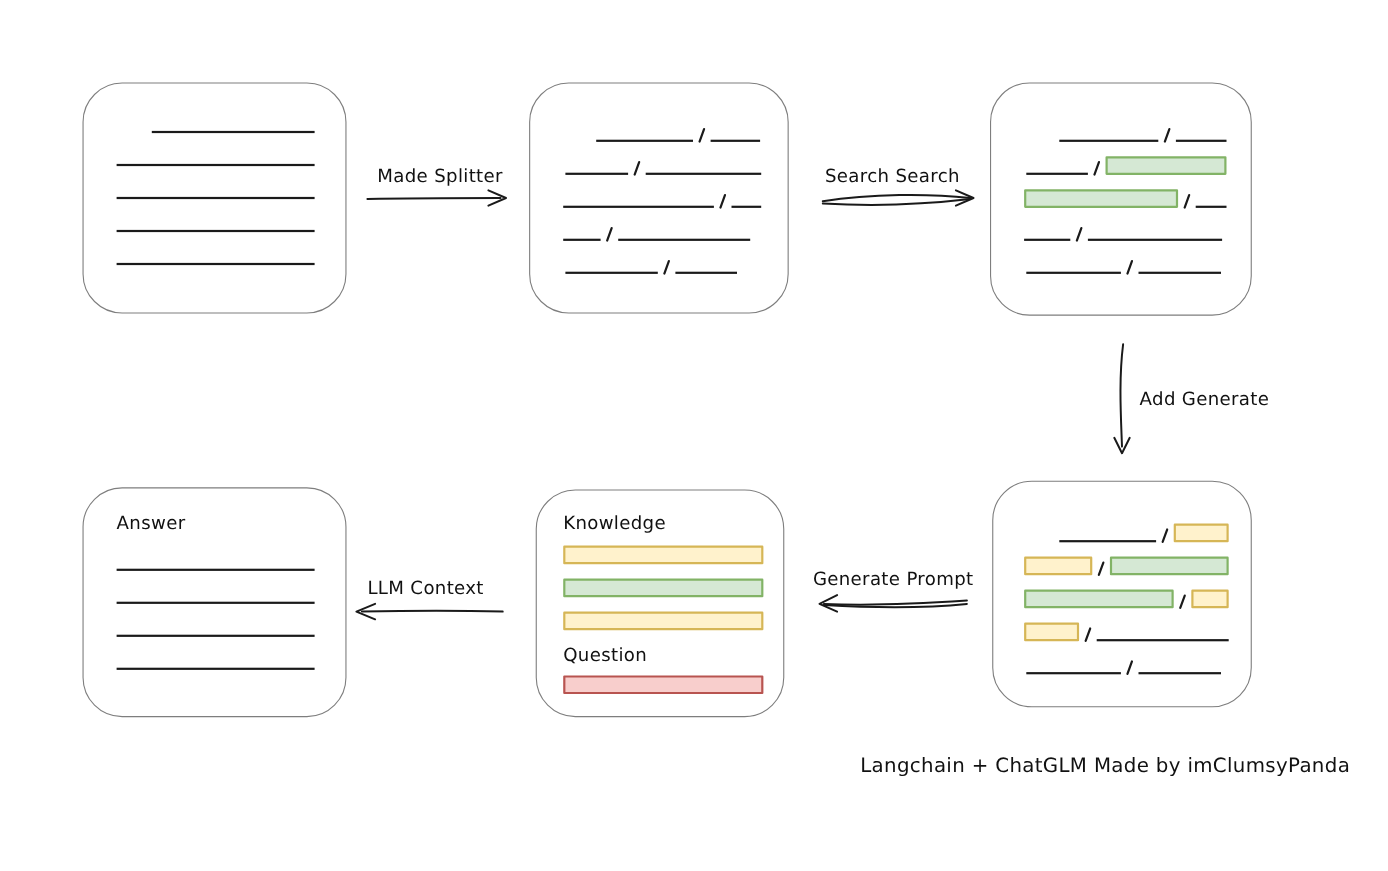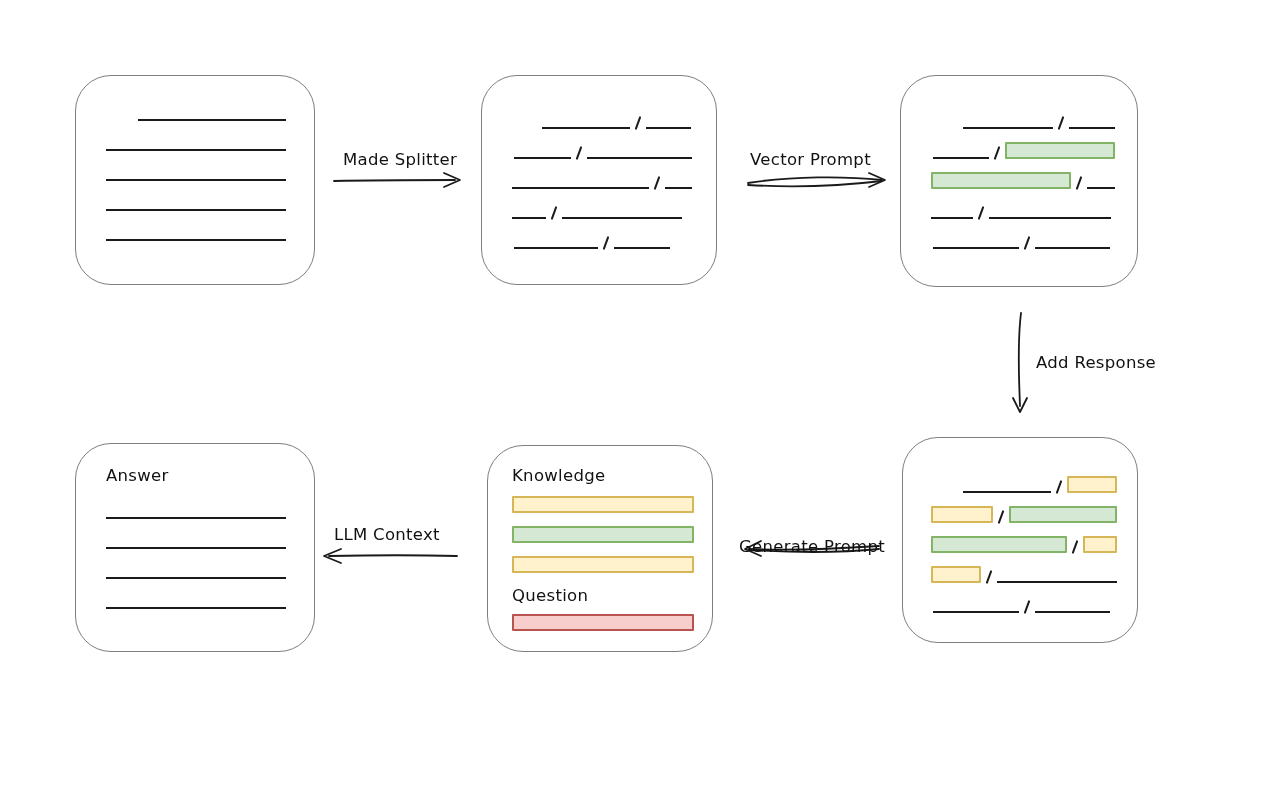--- a/index.html
+++ b/index.html
@@ -28,21 +28,21 @@
   .box-label{font-size:16.5px;line-height:20px;letter-spacing:.3px;color:#111;}
   #box-prompt .rows-knowledge{margin-top:10px;}
   #box-prompt .lbl-question{margin-top:2px;}
   #box-prompt .rows-question{margin-top:8px;}
   #box-answer .rows{margin-top:16px;}
 
   .arrow-label{position:absolute;font-size:16.5px;letter-spacing:.3px;color:#111;white-space:nowrap;}
   #lbl-text-splitter{left:343px;top:150px;}
   #lbl-vector-search{left:750px;top:150px;}
   #lbl-add-context{left:1036px;top:353px;}
-  #lbl-generate-prompt{left:739px;top:517px;margin-top:20px;}
+  #lbl-generate-prompt{left:739px;top:517px;}
   #lbl-llm-response{left:334px;top:525px;}
 
   .caption{position:absolute;left:782px;top:686px;font-size:18px;letter-spacing:.3px;color:#111;white-space:nowrap;}
 </style>
 </head>
 <body>
 
 <div class="canvas">
 
   <svg class="arrow-layer" viewBox="0 0 1262 792">
@@ -213,19 +213,20 @@
       </div>
     <div class="box-label lbl-question">Question</div>
     <div class="rows rows-question">
         <div class="row">
           <div class="seg-bar bar-red" style="width: 182px;"></div>
         </div>
       </div>
   </div>
 
   <div class="arrow-label" id="lbl-text-splitter">Made Splitter</div>
-  <div class="arrow-label" id="lbl-vector-search">Vector Prompt</div>
-  <div class="arrow-label" id="lbl-add-context">Add Response</div>
+  <div class="arrow-label" id="lbl-vector-search">Search Search</div>
+  <div class="arrow-label" id="lbl-add-context">Add Generate</div>
   <div class="arrow-label" id="lbl-generate-prompt">Generate Prompt</div>
   <div class="arrow-label" id="lbl-llm-response">LLM Context</div>
 
+  <div class="caption">Langchain + ChatGLM Made by imClumsyPanda</div>
 
 </div>
 
 </body></html>

